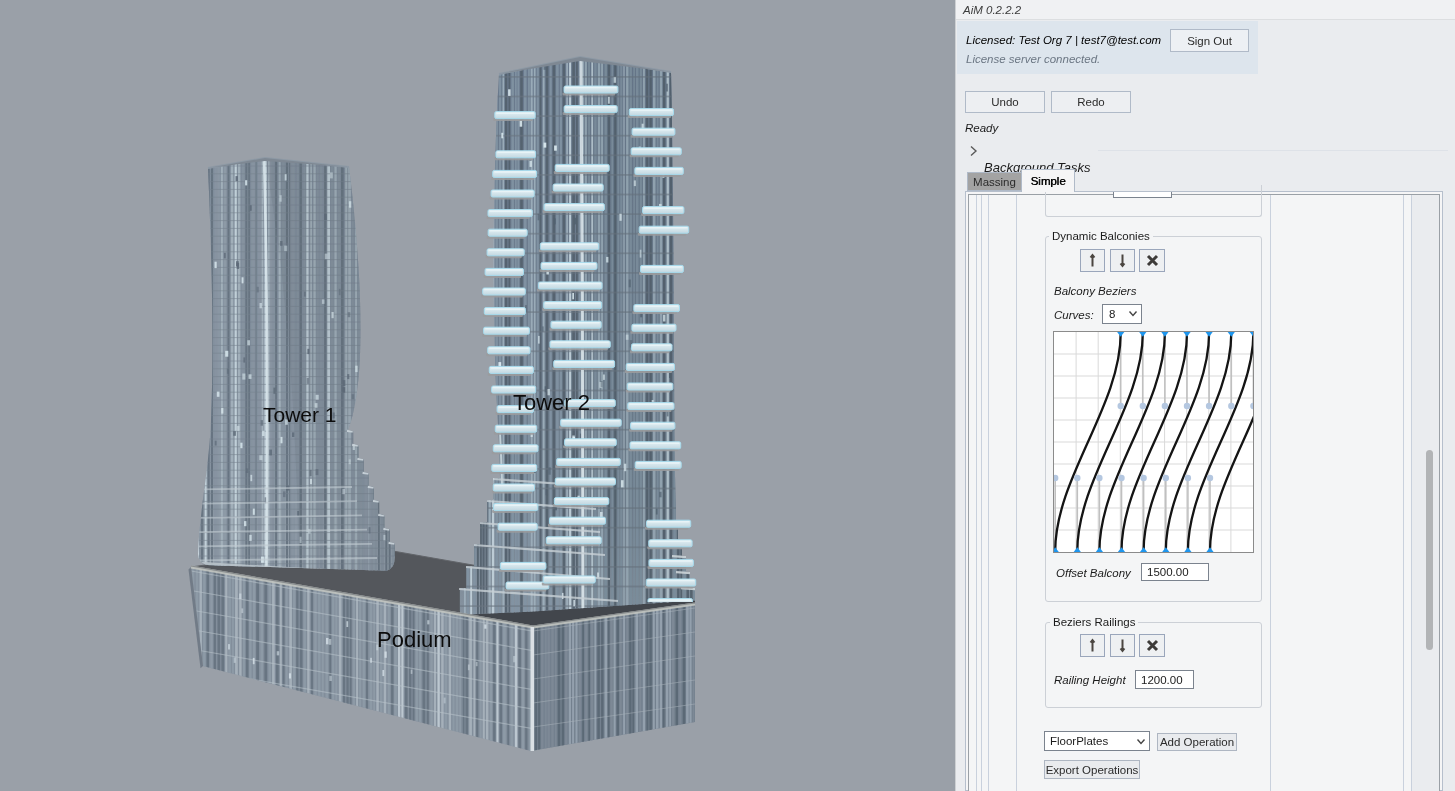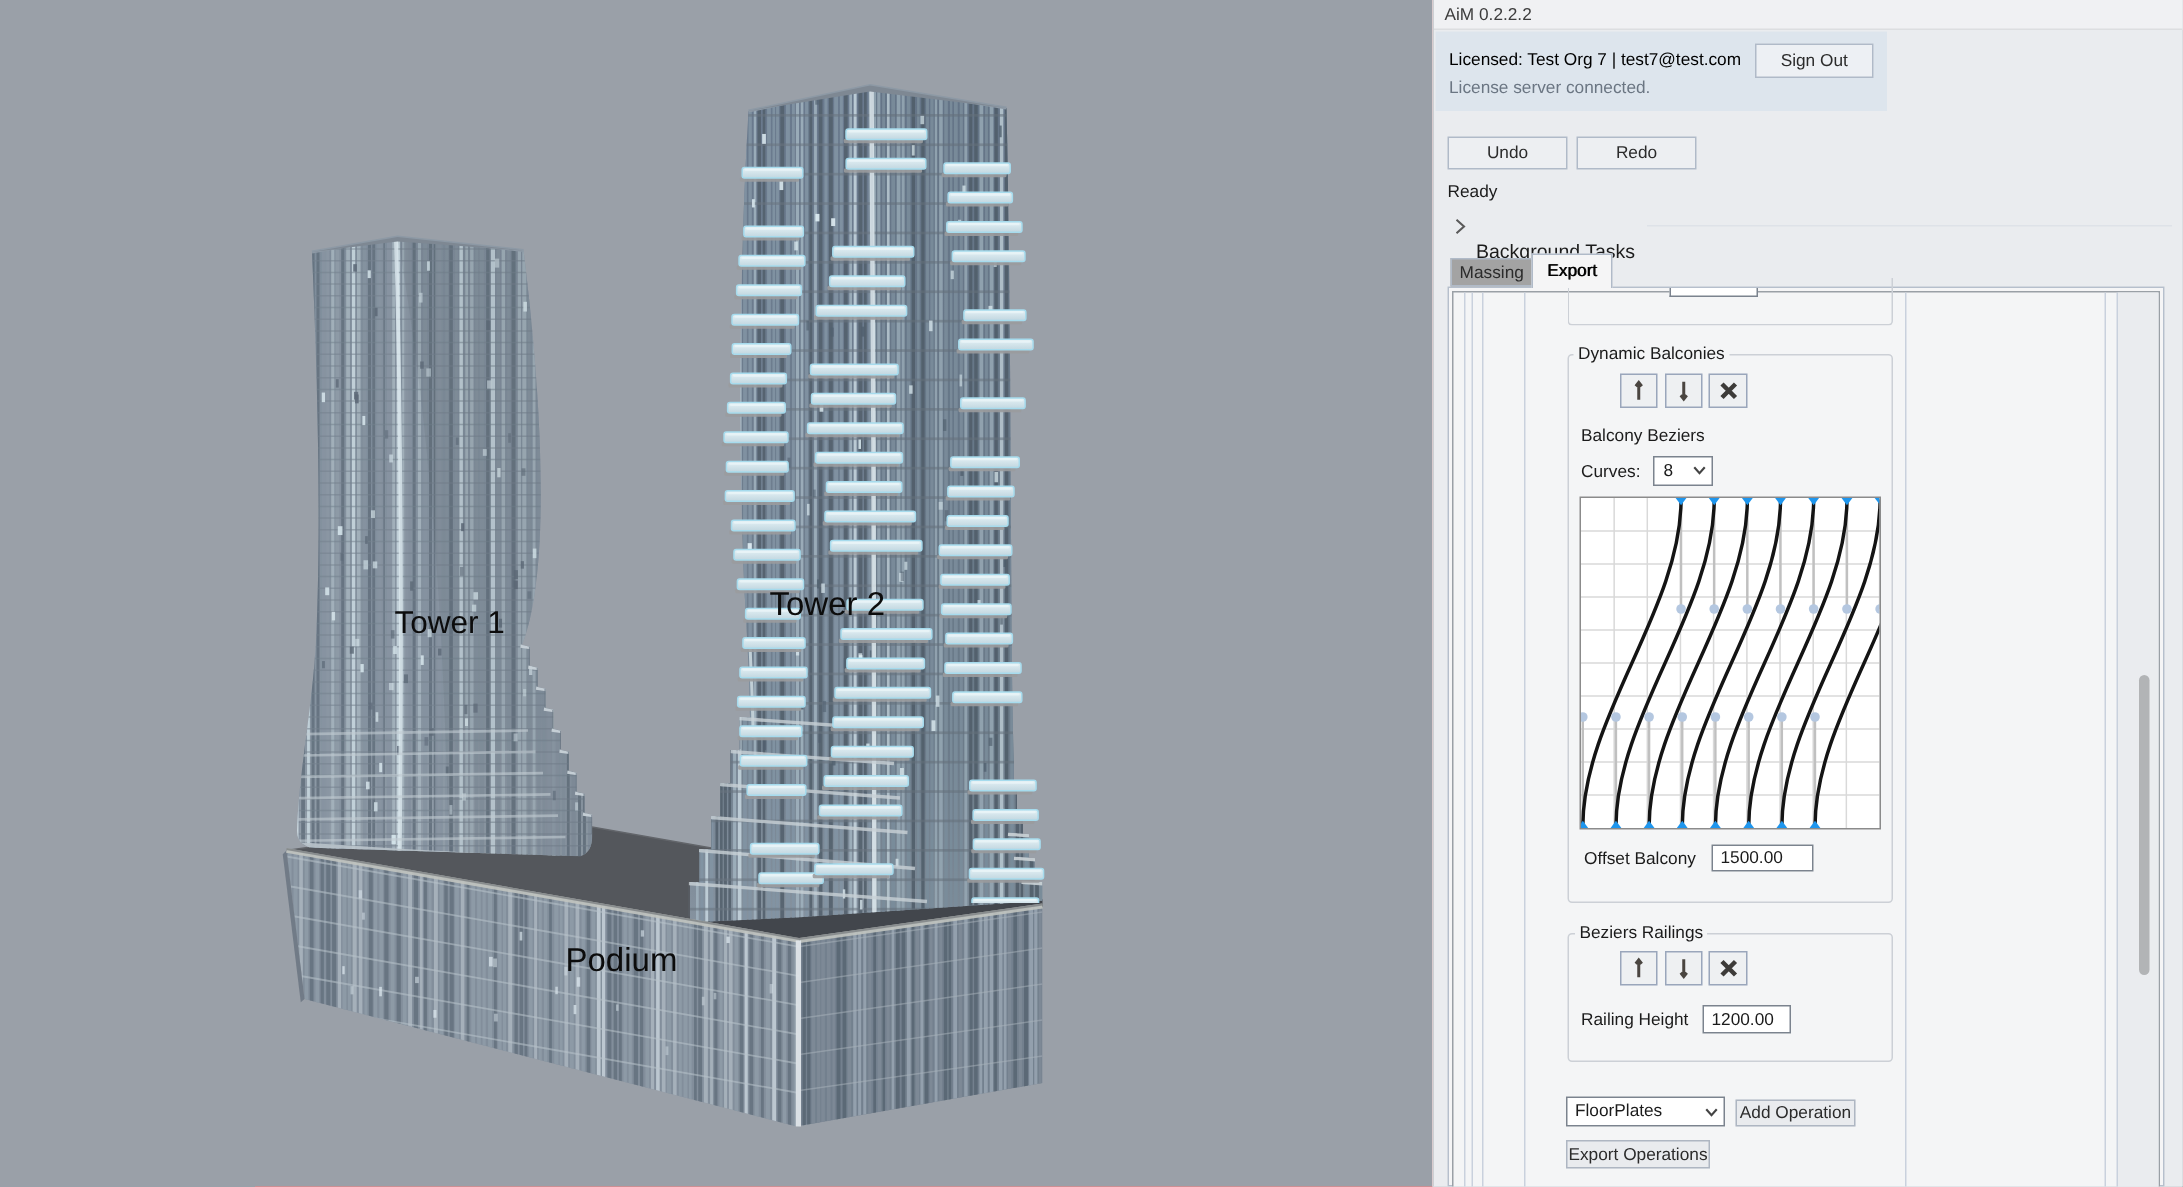--- a/index.html
+++ b/index.html
@@ -1,27 +1,27 @@
 <!DOCTYPE html>
 <html><head><meta charset="utf-8"><style>
 * { margin:0; padding:0; box-sizing:border-box; }
 html,body { width:1455px; height:791px; overflow:hidden; font-family:"Liberation Sans", sans-serif; }
 .abs { position:absolute; }
-.t12 { font-size:11.5px; color:#1b1b1b; white-space:nowrap; }
+.t12 { font-size:11.5px; color:#1b1b1b; white-space:nowrap;font-style:italic; }
 .btn { position:absolute; background:#edeff2; border:1px solid #b0bac8; font-size:11.5px; color:#2b2b2b;
        display:flex; align-items:center; justify-content:center; white-space:nowrap; }
 .sbtn { position:absolute; background:#eef0f2; border:1px solid #9aa6bb; }
 .inp { position:absolute; background:#fff; border:1px solid #7b838e; font-size:11.5px; color:#1b1b1b;
        display:flex; align-items:center; padding-left:5px; white-space:nowrap; }
 .grp { position:absolute; border:1px solid #ccd0d6; border-radius:3px; }
 .grplab { position:absolute; background:#f4f5f6; font-size:11.5px; color:#1b1b1b; padding:0 3px; white-space:nowrap; }
 .vline { position:absolute; width:1px; background:#c9d1dd; }
 </style></head>
 <body>
-<div class="abs" style="left:0;top:0;width:955px;height:791px;background:#ef4444">
+<div class="abs" style="left:0;top:0;width:955px;height:791px;background:#b91c1c">
     <svg width="955" height="791" viewBox="0 0 955 791" style="position:absolute;left:0;top:0">
       <defs>
         <clipPath id="t1c">
           <path d="M208,168 L265,158 L349,167 C363,280 366,385 348,430 L353.2,431.2 L353.2,444.0 L358.4,445.2 L358.4,458.0 L363.6,459.2 L363.6,472.0 L368.8,473.2 L368.8,486.0 L374.0,487.2 L374.0,500.0 L379.2,501.2 L379.2,514.0 L384.4,515.2 L384.4,528.0 L389.6,529.2 L389.6,542.0 L394.8,543.2 L394.8,556.0 Q395.3,568 387,570.8 L209,565.2 Q198,564 198,554 C199,515 209.5,465 211,420 C214,350 212,260 208,168 Z"></path>
         </clipPath>
         <clipPath id="t2c">
           <path d="M499,74 C494,160 492,260 495,360 C496,400 500,445 500,478 L493,478 L493,500 L487,500 L487,522 L480,522 L480,544 L474,544 L474,566 L466,566 L466,588 L459,588 L459,615 L533,611.5 L695,600.5 L695,588 L690,588 L690,572 L686,572 L686,556 L682,556 L682,540 L678,540 L678,524 L676,524 L676,508 C673,430 675,250 671,72 L580,57 Z"></path>
         </clipPath>
         <clipPath id="t2bal">
           <rect x="452" y="50" width="259" height="552"></rect>
@@ -937,21 +937,21 @@
 <div class="abs t12" style="left:965px;top:122px">Ready</div>
 <svg width="10" height="12" style="position:absolute;left:968px;top:145px">
     <path d="M3,1.5 L8,6 L3,10.5" stroke="#5a5a5a" stroke-width="1.4" fill="none"></path>
   </svg>
 <div class="abs t12" style="left:984px;top:160px;font-size:13px">Background Tasks</div>
 <div class="abs" style="left:1098px;top:150px;width:350px;height:1px;background:#dee2e8"></div>
 
 <div class="abs" style="left:965px;top:191px;width:478px;height:600px;border:1px solid #b6bfcc;background:#f5f5f6"></div>
 <div class="abs" style="left:968px;top:194px;width:472px;height:597px;border:1px solid #9aa0a6;border-bottom:none;background:#f4f5f6"></div>
 <div class="btn" style="left:967px;top:172px;width:55px;height:19px;background:#a3a3a3;z-index:3">Massing</div>
-<div class="btn" style="left:1021px;top:169px;width:54px;height:23px;background:#f5f5f6;border-bottom:none;z-index:3;color:#000;text-shadow:0.5px 0 0 #1a1a1a">Export</div>
+<div class="btn" style="left:1021px;top:169px;width:54px;height:23px;background:#f5f5f6;border-bottom:none;z-index:3;color:#000;text-shadow:0.5px 0 0 #1a1a1a">Simple</div>
 
 <div class="vline" style="left:976px;top:195px;height:596px"></div>
 <div class="vline" style="left:981px;top:195px;height:596px"></div>
 <div class="vline" style="left:988px;top:195px;height:596px"></div>
 <div class="vline" style="left:1016px;top:195px;height:596px"></div>
 <div class="vline" style="left:1270px;top:195px;height:596px"></div>
 <div class="vline" style="left:1403px;top:195px;height:596px"></div>
 <div class="vline" style="left:1411px;top:195px;height:596px"></div>
 <div class="abs" style="left:1412px;top:195px;width:27px;height:596px;background:#eaecef"></div>
 <div class="abs" style="left:1426px;top:450px;width:7px;height:200px;background:#b2b4b6;border-radius:3.5px"></div>

